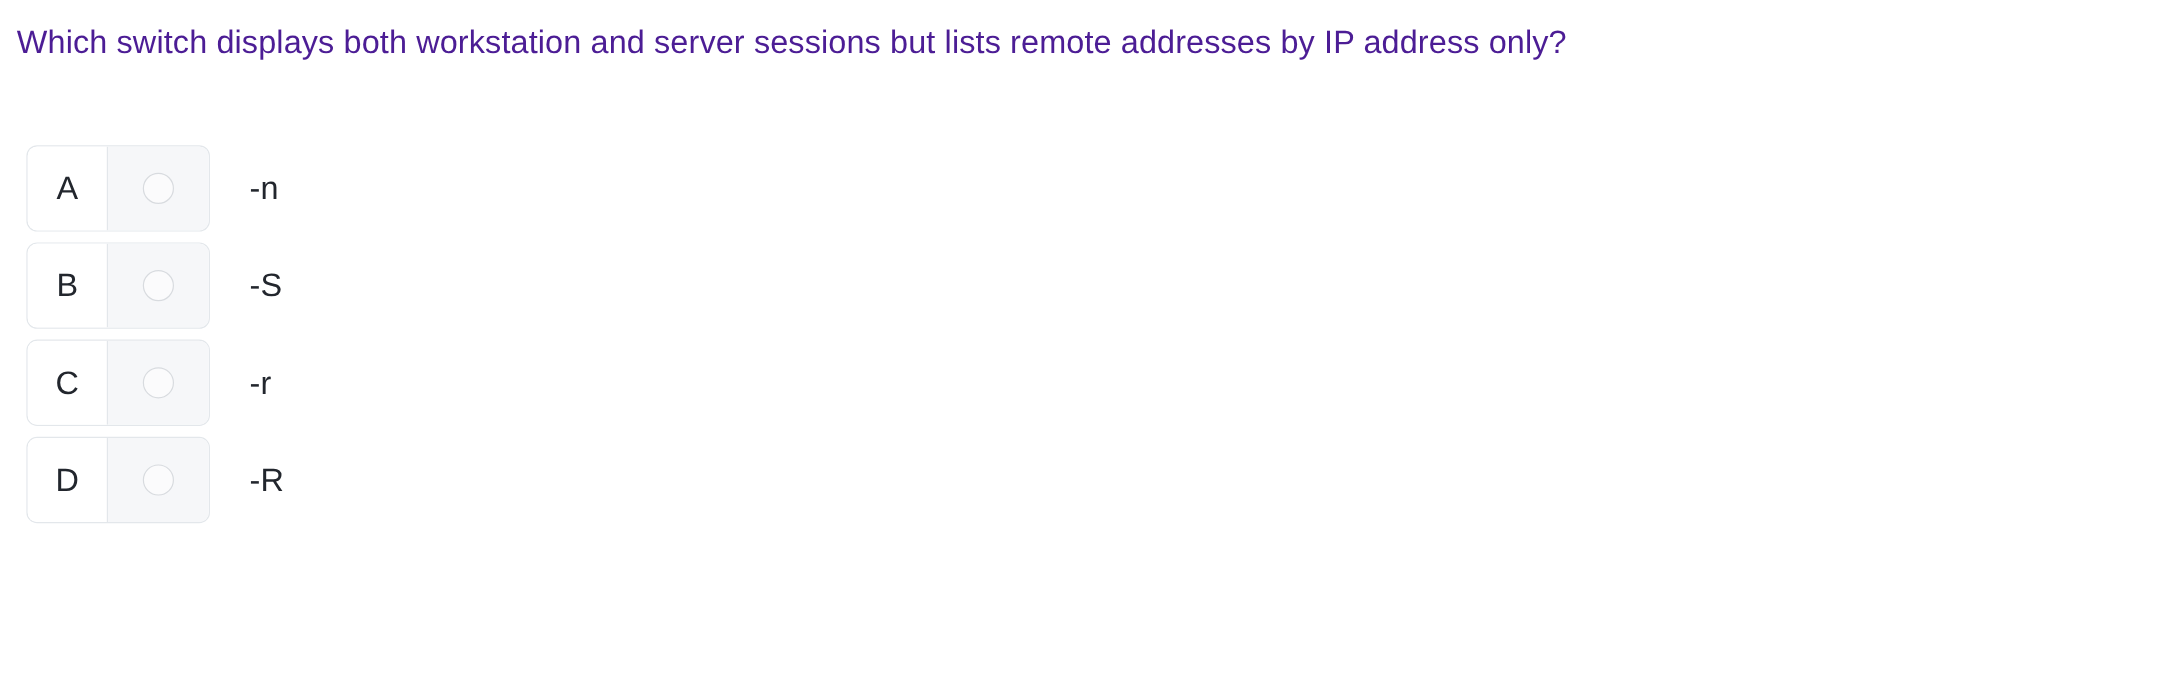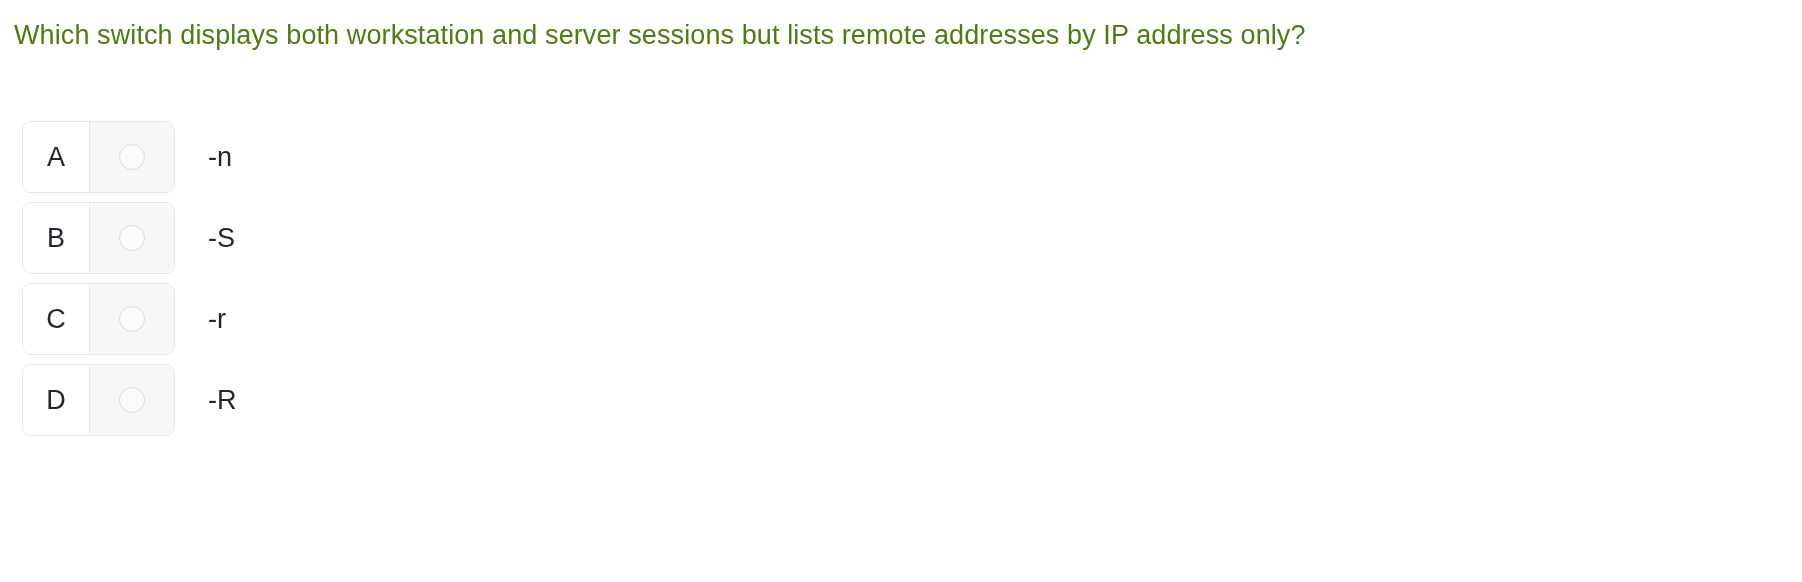--- a/index.html
+++ b/index.html
@@ -25,21 +25,21 @@
     background: #ffffff;
   }
 
   .question {
     position: absolute;
     left: 14px;
     top: 18px;
     font-size: 27px;
     line-height: 34px;
     font-weight: 400;
-    color: #4d7c0f;
+    color: #4c1d95;
     letter-spacing: 0.1px;
     white-space: nowrap;
   }
 
   .options {
     position: absolute;
     left: 0;
     top: 121px;
     width: 1802px;
   }

